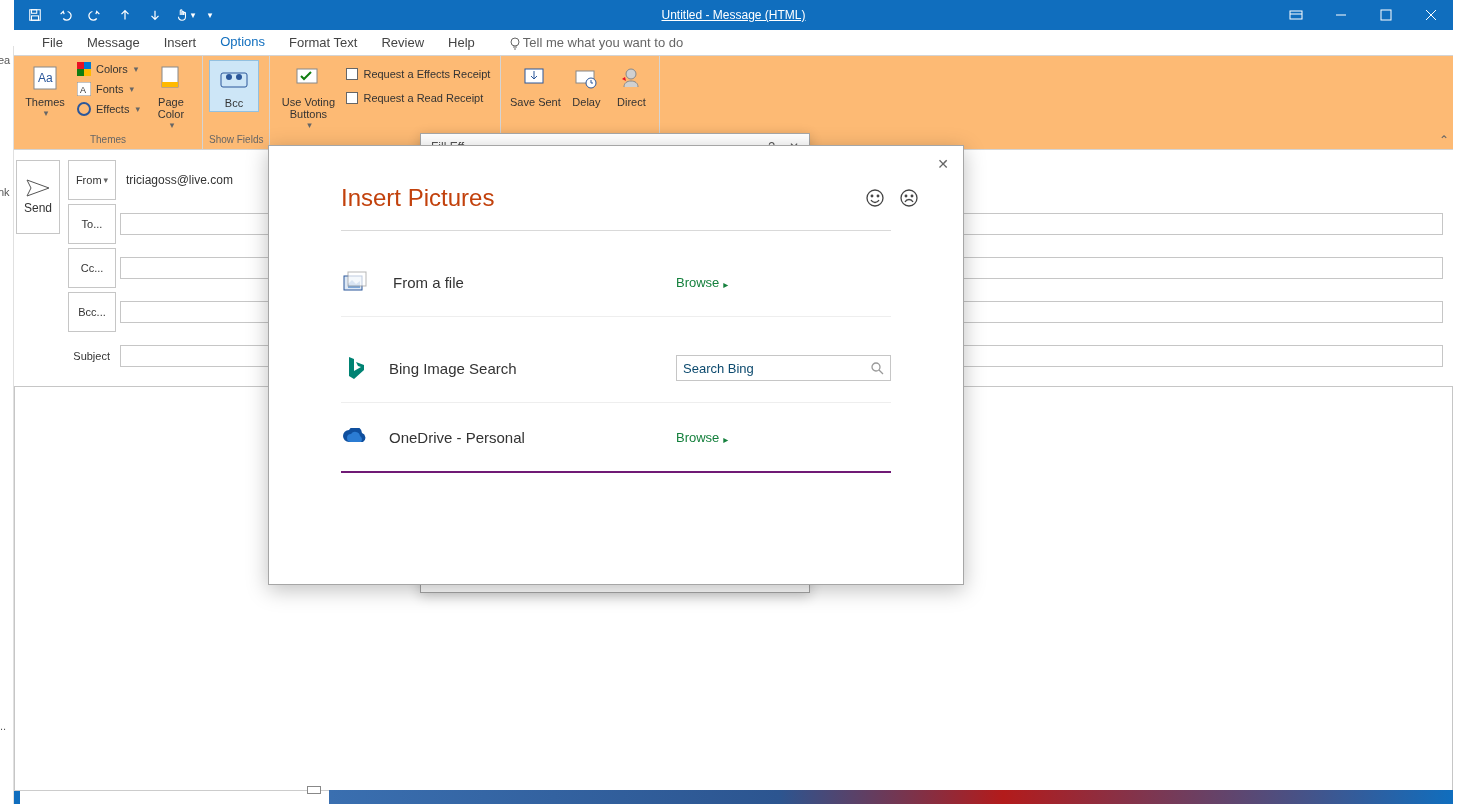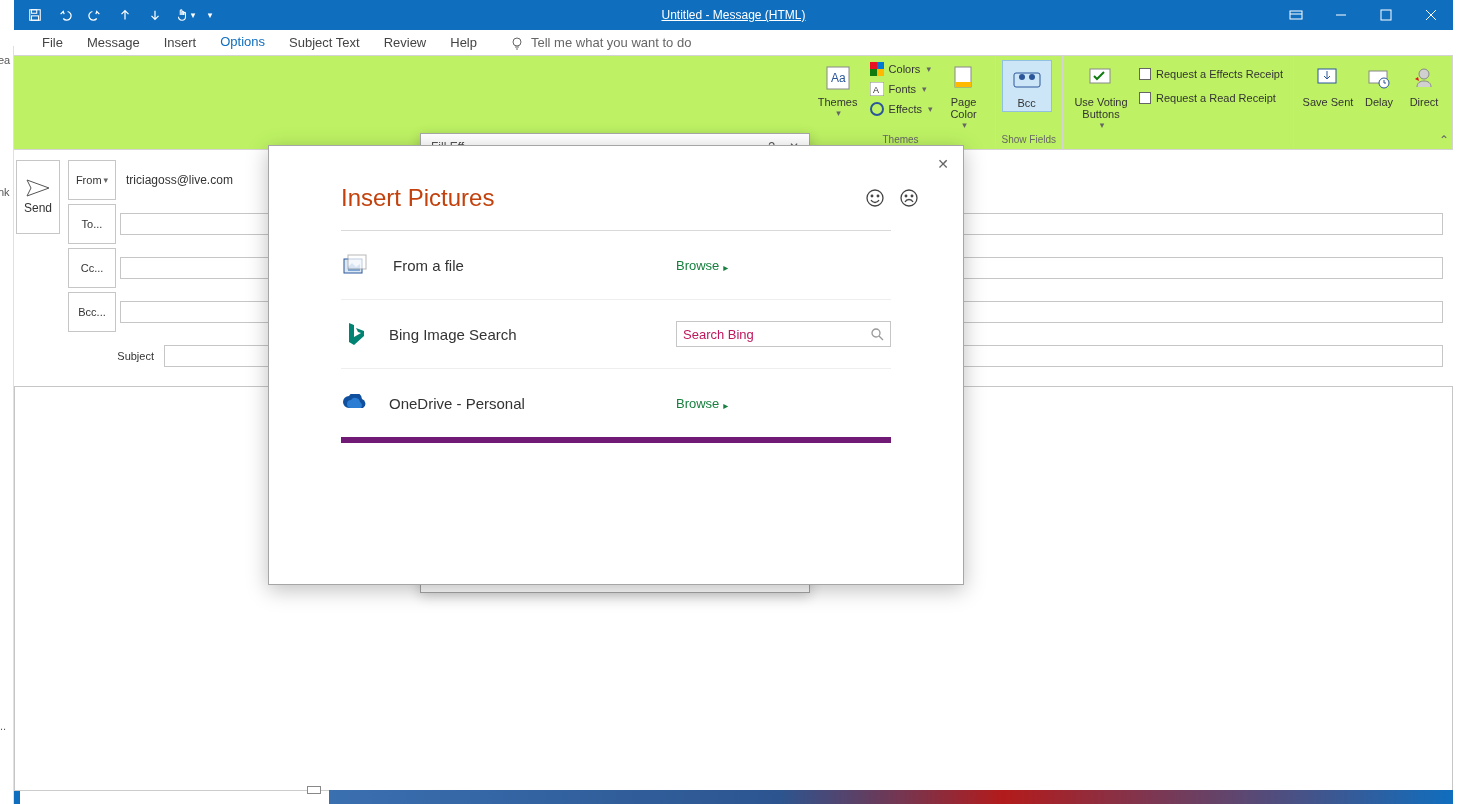--- a/index.html
+++ b/index.html
@@ -11,66 +11,66 @@
 .qat-btn { width: 26px; height: 26px; display: flex; align-items: center; justify-content: center; color: #fff; }
 .qat-btn svg { width: 14px; height: 14px; }
 .title-center { position: absolute; left: 50%; transform: translateX(-50%); white-space: nowrap; text-decoration: underline; }
 .win-controls { position: absolute; right: 0; display: flex; }
 .win-btn { width: 45px; height: 30px; display: flex; align-items: center; justify-content: center; color: #fff; }
 
 
 .ribbon-tabs { height: 26px; background: #fff; border-bottom: 1px solid #d4d4d4; display: flex; align-items: center; padding-left: 16px; gap: 0; margin-left: 14px; margin-right: 14px;}
 .tab { padding: 0 12px; height: 34px; display: flex; align-items: center; font-size: 13px; color: #444; cursor: pointer; }
 .tab.active { color: #106ebe; border-bottom: 2px solid #106ebe; }
-.tell-me { display: flex; align-items: center; gap: 6px; margin-left: 20px; color: #666; font-size: 13px; }
+.tell-me { display: flex; align-items: center; margin-left: 20px; color: #666; font-size: 13px; }
 .bulb { width: 16px; height: 16px; }
 
 
-.ribbon { height: 94px; background: #bef264; border-bottom: 1px solid #d4d4d4; display: flex; margin-left: 14px; margin-right: 14px; position: relative; justify-content: flex-end;}
+.ribbon { height: 94px; background: #fdba74; border-bottom: 1px solid #d4d4d4; display: flex; margin-left: 14px; margin-right: 14px; position: relative;}
 .group { border-right: 1px solid #d4d4d4; padding: 4px 6px 2px 6px; display: flex; flex-direction: column; justify-content: space-between; }
 .group-body { display: flex; align-items: flex-start; gap: 2px; }
 .group-label { font-size: 10px; color: #666; text-align: center; padding-bottom: 2px; }
 .large-btn { display: flex; flex-direction: column; align-items: center; justify-content: flex-start; width: 50px; padding: 2px 2px; font-size: 11px; color: #333; text-align: center; cursor: pointer; }
 .large-btn .ico { width: 32px; height: 32px; display: flex; align-items: center; justify-content: center; margin-bottom: 2px; }
 .large-btn.highlighted { background: #cde6f7; border: 1px solid #92c0e0; }
 .small-btn-stack { display: flex; flex-direction: column; gap: 2px; }
 .small-btn { display: flex; align-items: center; gap: 4px; font-size: 11px; color: #333; padding: 1px 4px; cursor: pointer; }
 .small-btn .ico-sm { width: 16px; height: 16px; display: flex; align-items: center; justify-content: center; }
 .cb-row { display: flex; align-items: center; gap: 5px; font-size: 11px; color: #333; padding: 2px 4px; }
 .cb { width: 12px; height: 12px; border: 1px solid #666; background: #fff; }
 .ribbon-collapse { position: absolute; right: 4px; bottom: 2px; color: #666; font-size: 12px; cursor: pointer;}
 
 
 .compose { padding: 10px 10px; display: flex; gap: 8px; margin-left: 6px; margin-right: 14px;}
 .send-btn { width: 44px; height: 74px; border: 1px solid #c6c6c6; background: #fff; display: flex; flex-direction: column; align-items: center; justify-content: center; font-size: 12px; color: #333; cursor: pointer; gap: 4px; }
 .fields { flex: 1; display: flex; flex-direction: column; gap: 4px; }
 .field-row { display: flex; align-items: center; gap: 4px; }
 .field-label { width: 48px; height: 40px; border: 1px solid #c6c6c6; background: #fff; display: flex; align-items: center; justify-content: center; font-size: 11px; color: #333; cursor: pointer; }
-.field-label.plain { border: none; background: transparent; justify-content: flex-end; padding-right: 6px; margin-left: 44px; }
+.field-label.plain { border: none; background: transparent; justify-content: flex-end; padding-right: 6px; }
 .field-input { flex: 1; height: 22px; border: 1px solid #c6c6c6; background: #fff; padding: 0 6px; font-size: 12px; }
 .from-val { flex: 1; font-size: 12px; color: #333; padding-left: 6px; }
 .body-area { margin: 0 14px 0 14px; border: 1px solid #c6c6c6; background: #fff; height: 460px; }
 
 
 .modal { position: absolute; left: 268px; top: 145px; width: 696px; height: 440px; background: #fff; border: 1px solid #a6a6a6; box-shadow: 0 5px 20px rgba(0,0,0,0.25); }
 .behind-modal { position: absolute; left: 420px; top: 133px; width: 390px; height: 460px; background: #fff; border: 1px solid #a6a6a6; box-shadow: 0 3px 12px rgba(0,0,0,0.2); z-index: 5;}
 .modal { z-index: 10; }
 .modal-close { position: absolute; right: 14px; top: 10px; color: #666; cursor: pointer; font-size: 14px; }
 .feedback { position: absolute; right: 44px; top: 42px; display: flex; gap: 14px; }
 .face { width: 20px; height: 20px; }
 .modal-title { font-size: 24px; font-weight: 300; color: #c2410c; padding: 38px 0 18px 72px; }
 .modal-sep { border-top: 1px solid #d9d9d9; margin: 0 72px; }
 .src-row { display: flex; align-items: center; padding: 20px 72px; border-bottom: 1px solid #eee; margin: 0 0; gap: 20px; }
-.src-row:last-of-type { border-bottom: 6px solid #701a75; }
+.src-row:last-of-type { border-bottom: 2px solid #701a75; }
 .src-icon { width: 28px; height: 28px; display: flex; align-items: center; justify-content: center; }
 .src-label { flex: 1; font-size: 15px; color: #333; }
 .src-action { width: 215px; display: flex; align-items: center; }
 .browse-link { color: #15803d; font-size: 13px; cursor: pointer; display: flex; align-items: flex-end; gap: 4px; }
 .search-box { width: 215px; height: 26px; border: 1px solid #c6c6c6; display: flex; align-items: center; padding: 0 6px; }
-.search-box span { flex: 1; color: #be185d; font-size: 13px; }
+.search-box span { flex: 1; color: #0c4a6e; font-size: 13px; }
 .search-box .mag { color: #999; }
 
 .left-frag { position: absolute; left: 0; top: 46px; width: 14px; height: 760px; background: #fff; border-right: 1px solid #e0e0e0;}
 .left-text { position: absolute; left: -2px; top: 54px; font-size: 11px; color: #555; }
 .left-text2 { position: absolute; left: -2px; top: 186px; font-size: 11px; color: #555; }
 .left-text3 { position: absolute; left: 0px; top: 720px; font-size: 11px; color: #555; }
 
 .dropdown-caret { font-size: 9px; margin-left: 2px; color: #666; }
 
 .bottom-strip { position: absolute; left: 14px; right: 14px; bottom: 0; height: 14px; display: flex; }
@@ -155,21 +155,21 @@
         </svg>
       </div>
   </div>
 </div>
 
 <div class="ribbon-tabs">
   <div class="tab">File</div>
   <div class="tab">Message</div>
   <div class="tab">Insert</div>
   <div class="tab active">Options</div>
-  <div class="tab">Subject Text</div>
+  <div class="tab">Format Text</div>
   <div class="tab">Review</div>
   <div class="tab">Help</div>
   <div class="tell-me">
     <svg class="bulb" viewBox="0 0 16 16" fill="none" stroke="#666" stroke-width="1">
         <circle cx="8" cy="7" r="4"></circle>
         <path d="M6 12h4M7 14h2"></path>
       </svg>
     <span>Tell me what you want to do</span>
   </div>
 </div>
@@ -372,21 +372,21 @@
     <svg class="face" viewBox="0 0 20 20" fill="none" stroke="#444" stroke-width="1.3">
         <circle cx="10" cy="10" r="8"></circle>
         <circle cx="7" cy="8" r="0.8" fill="#444"></circle>
         <circle cx="13" cy="8" r="0.8" fill="#444"></circle>
         <path d="M6 14c1-2 3-2.5 4-2.5s3 .5 4 2.5"></path>
       </svg>
   </div>
   <div class="modal-title">Insert Pictures</div>
   <div class="modal-sep"></div>
 
-  <div class="src-row" style="margin:0 72px; padding:20px 0;gap:24px;">
+  <div class="src-row" style="margin:17px 72px; padding:20px 0;gap:24px;">
     <div class="src-icon">
         <svg width="26" height="24" viewBox="0 0 26 24">
           <rect x="2" y="6" width="18" height="14" fill="#dde8f5" stroke="#2b579a"></rect>
           <polygon points="6,14 10,10 14,14 18,11 18,18 6,18" fill="#7da7d9"></polygon>
           <rect x="6" y="2" width="18" height="14" fill="#fff" stroke="#999" opacity="0.7"></rect>
         </svg>
       </div>
     <div class="src-label">From a file</div>
     <div class="src-action">
         <div class="browse-link">

